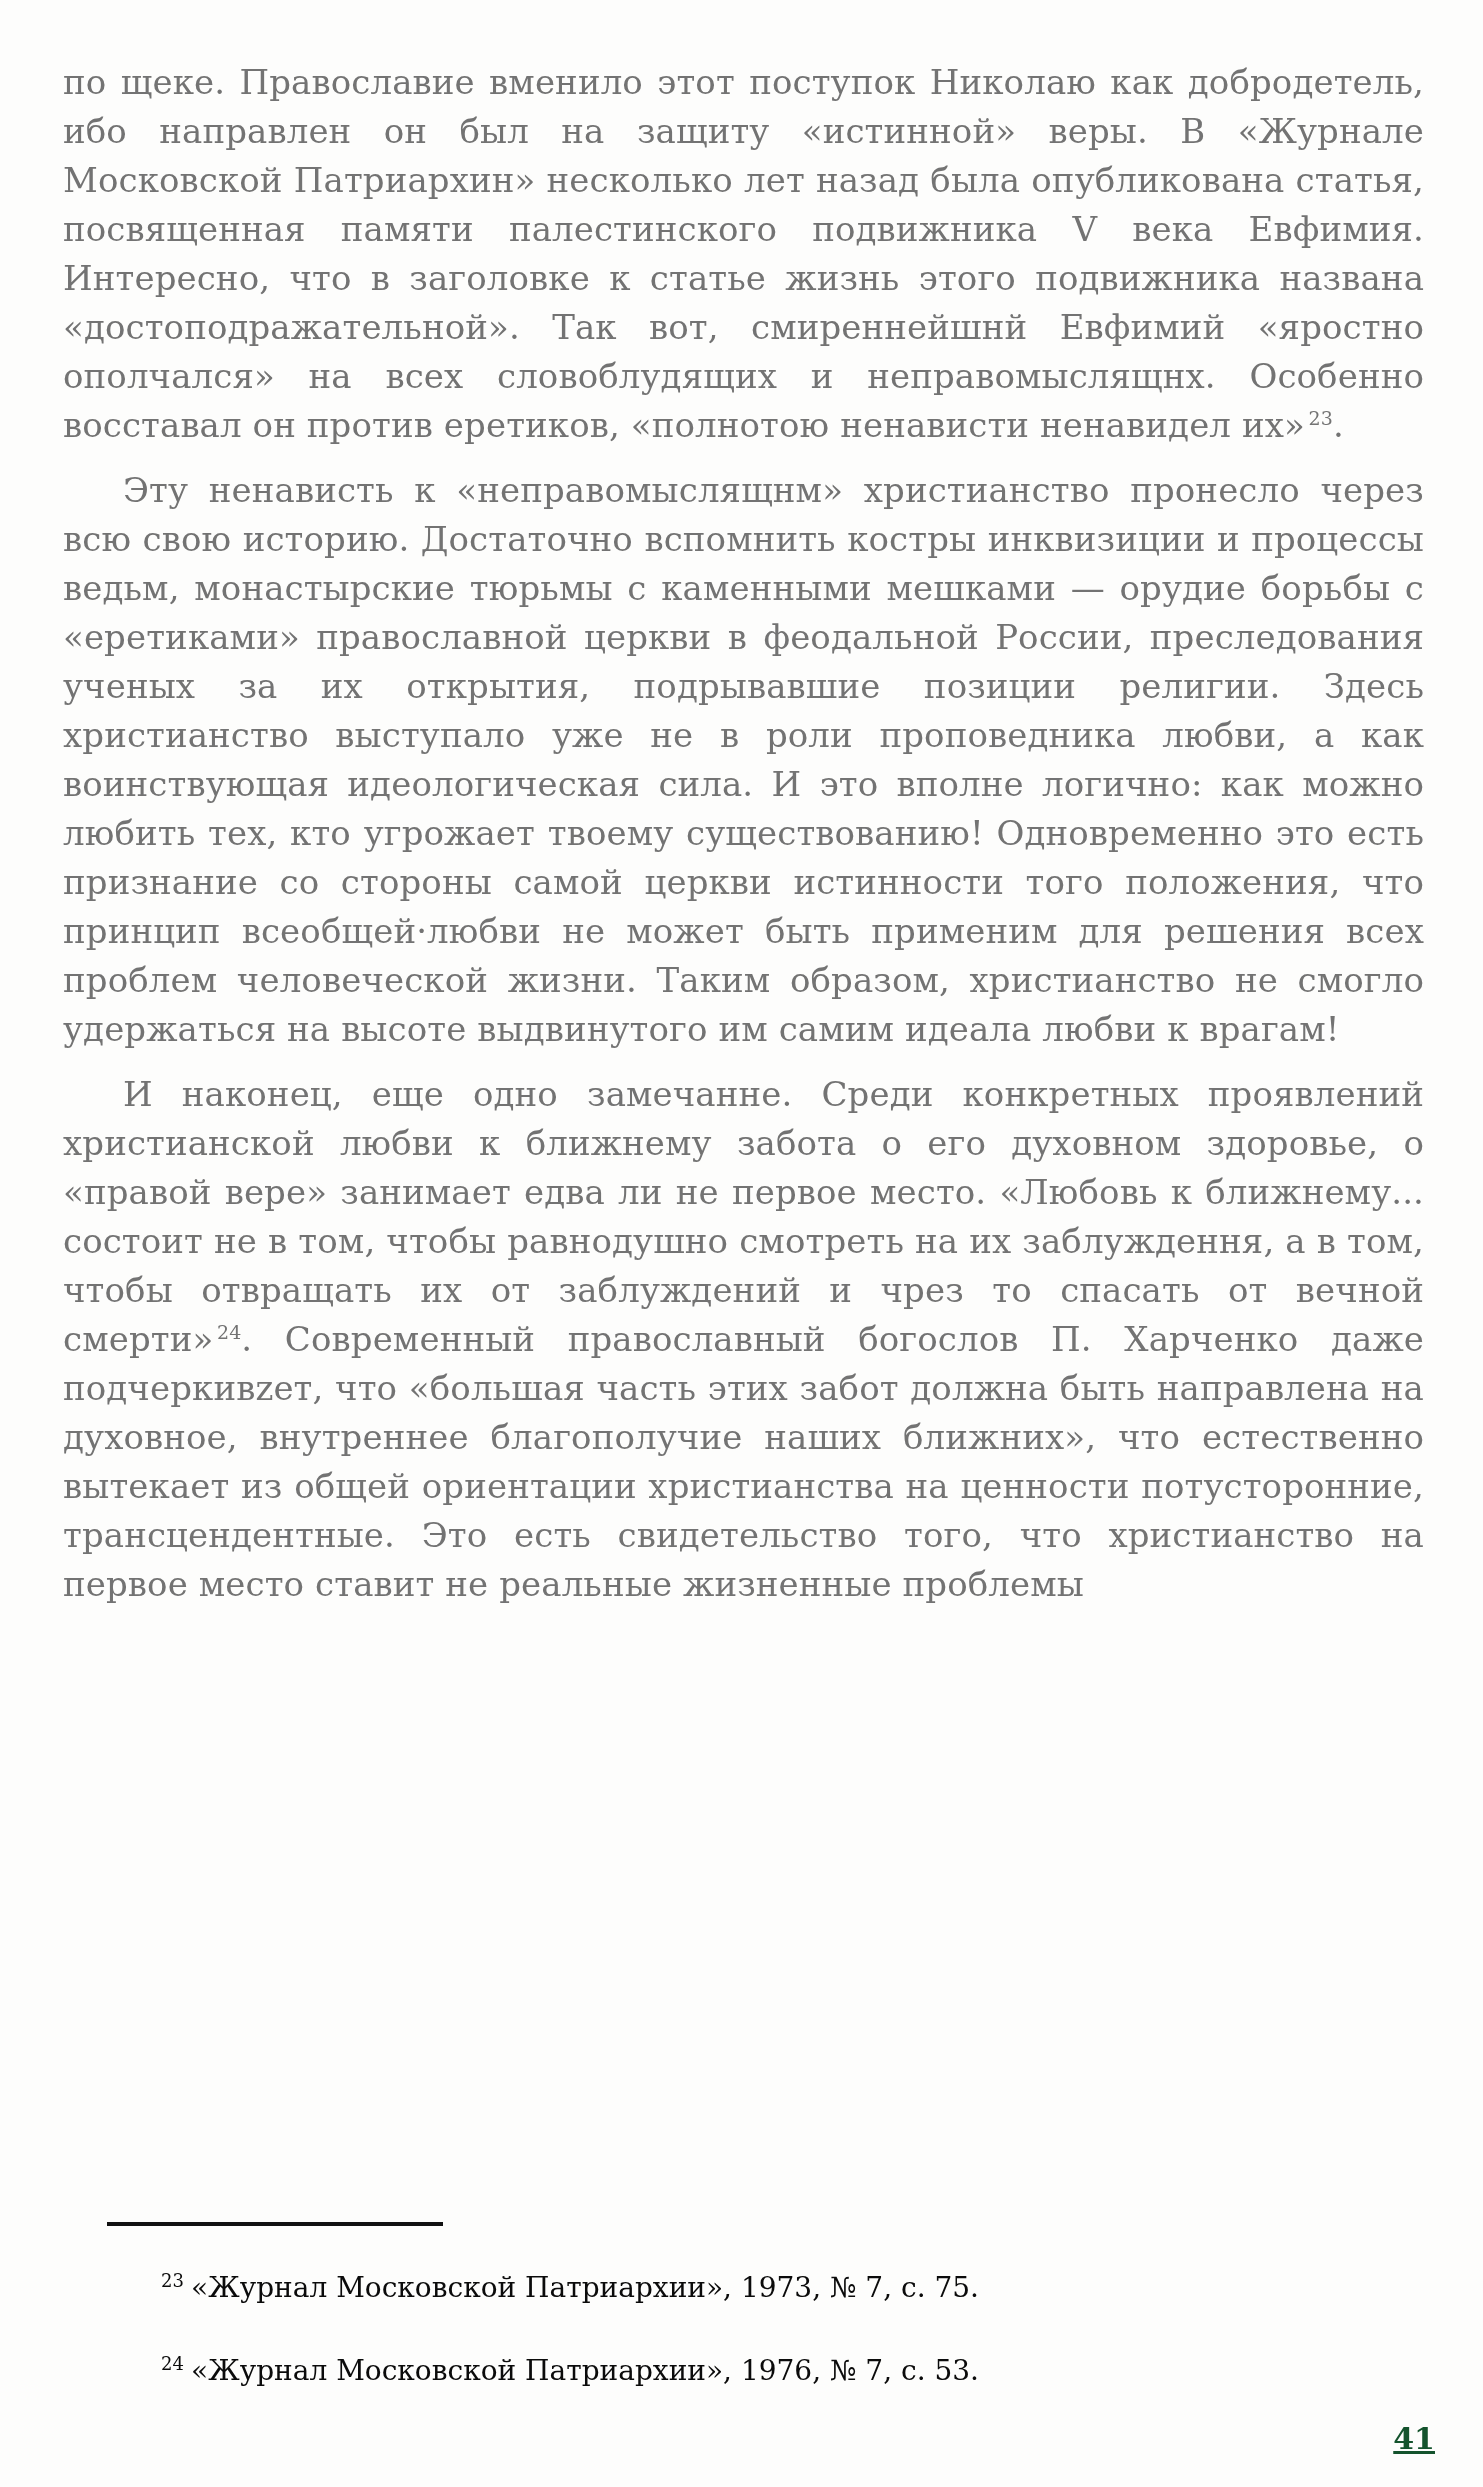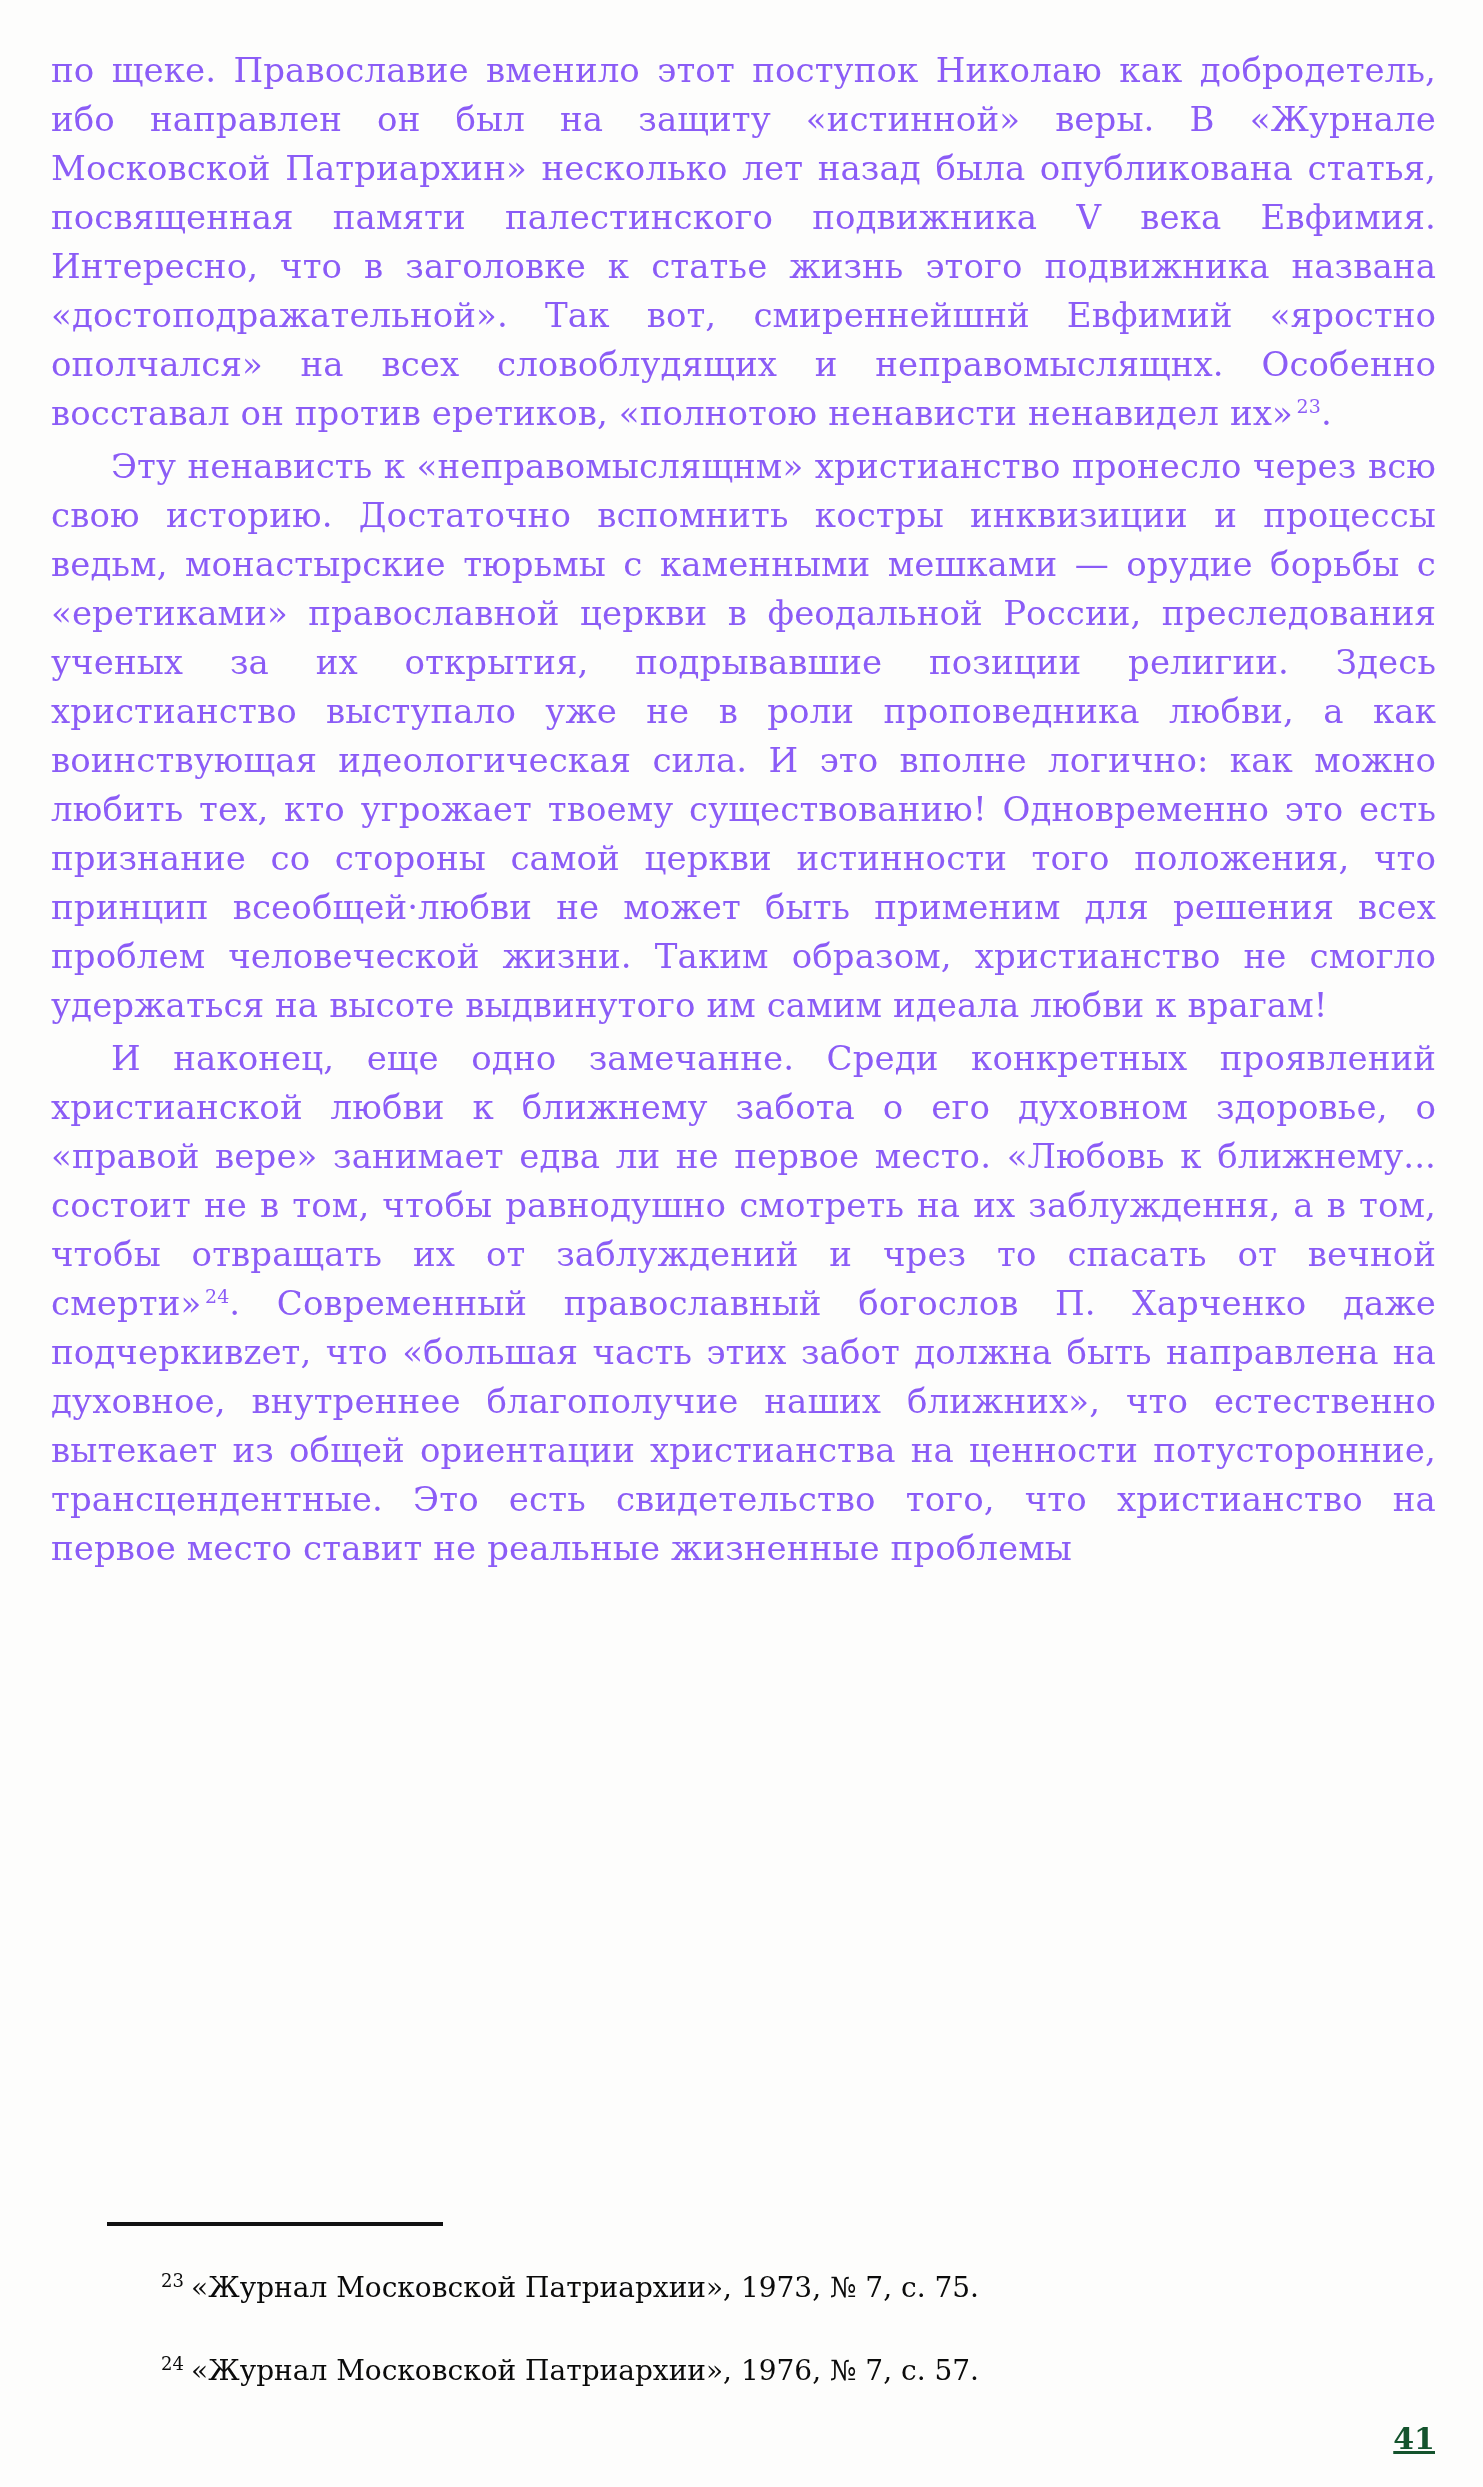--- a/index.html
+++ b/index.html
@@ -22,27 +22,27 @@
     height: 2487px;
     background: #fdfdfc;
   }
   .content {
     position: absolute;
     left: 47px;
     top: 42px;
     width: 1393px;
   }
   p.para {
-    margin: 4px;
+    margin: 16px;
     font-family: "DejaVu Serif", "Liberation Serif", serif;
     font-size: 34px;
     line-height: 49px;
     text-align: justify;
     text-justify: inter-word;
-    color: #8b5cf6;
+    color: #737373;
     letter-spacing: 0.1px;
     font-weight: 500;
   }
   p.para.indent {
     text-indent: 60px;
   }
   sup.note {
     font-size: 19px;
     vertical-align: super;
     line-height: 0;
@@ -98,19 +98,19 @@
 
     <p class="para indent"><span>Эту ненависть к «неправомыслящнм» христианство пронесло через всю свою историю. Достаточно вспомнить костры инквизиции и процессы ведьм, монастырские тюрьмы с каменными мешками — орудие борьбы с «еретиками» православной церкви в феодальной России, преследования ученых за их открытия, подрывавшие позиции религии. Здесь христианство выступало уже не в роли проповедника любви, а как воинствующая идеологическая сила. И это вполне логично: как можно любить тех, кто угрожает твоему существованию! Одновременно это есть признание со стороны самой церкви истинности того положения, что принцип всеобщей·любви не может быть применим для решения всех проблем человеческой жизни. Таким образом, христианство не смогло удержаться на высоте выдвинутого им самим идеала любви к врагам!</span></p>
 
     <p class="para indent"><span>И наконец, еще одно замечанне. Среди конкретных проявлений христианской любви к ближнему забота о его духовном здоровье, о «правой вере» занимает едва ли не первое место. «Любовь к ближнему... состоит не в том, чтобы равнодушно смотреть на их заблуждення, а в том, чтобы отвращать их от заблуждений и чрез то спасать от вечной смерти»</span><sup class="note">24</sup><span>. Современный православный богослов П. Харченко даже подчеркивzет, что «большая часть этих забот должна быть направлена на духовное, внутреннее благополучие наших ближних», что естественно вытекает из общей ориентации христианства на ценности потусторонние, трансцендентные. Это есть свидетельство того, что христианство на первое место ставит не реальные жизненные проблемы</span></p>
 
   </div>
 
   <div class="footnotes">
     <div class="fn-rule"></div>
     <div class="fn-line"><span class="fn-num">23</span><span>«Журнал  Московской  Патриархии»,  1973,  № 7,  с. 75.</span></div>
-    <div class="fn-line"><span class="fn-num">24</span><span>«Журнал  Московской  Патриархии»,  1976,  № 7,  с. 57.</span></div>
+    <div class="fn-line"><span class="fn-num">24</span><span>«Журнал  Московской  Патриархии»,  1976,  № 7,  с. 53.</span></div>
   </div>
 
   <div class="page-number">41</div>
 
 </div>
 
 
 </body></html>

